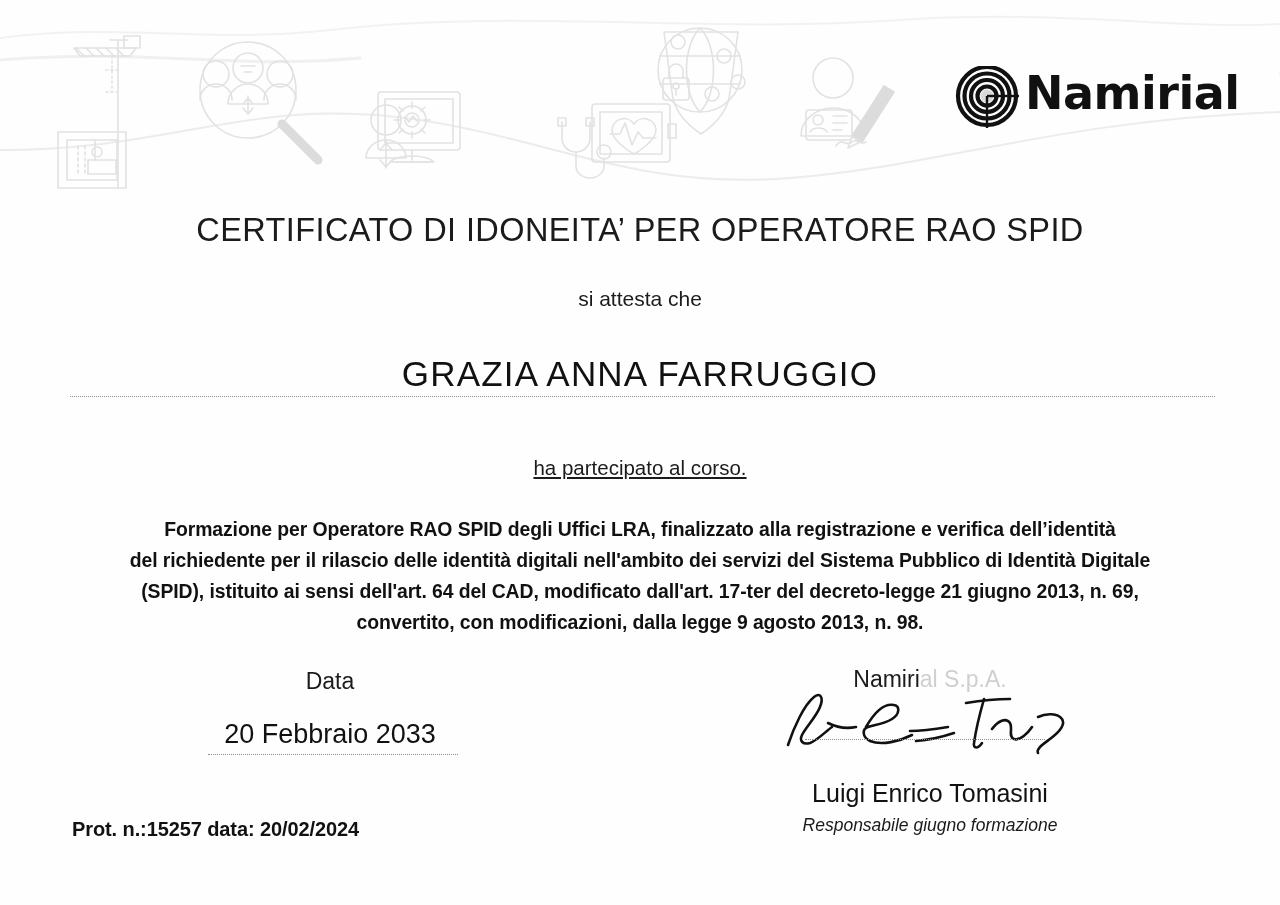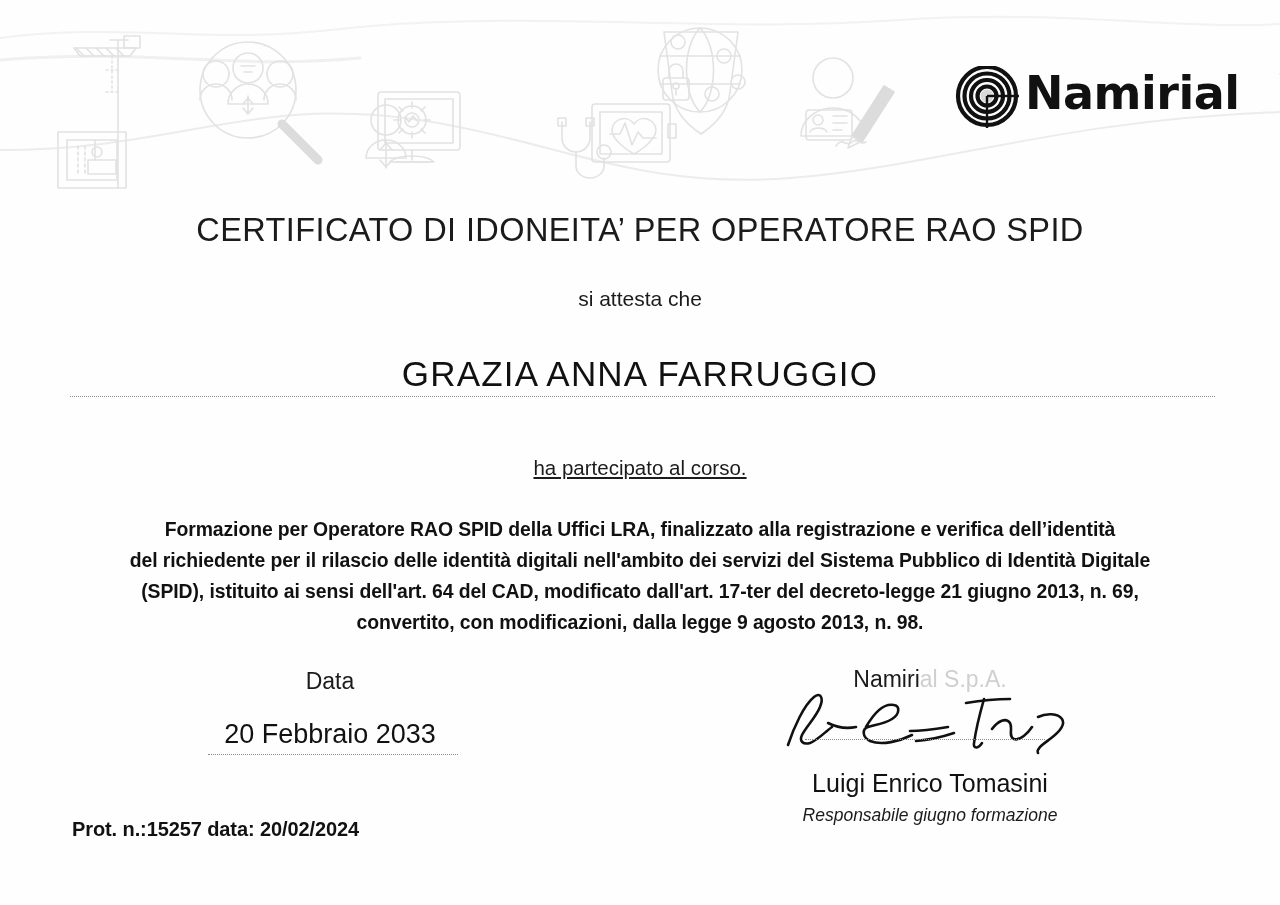--- a/index.html
+++ b/index.html
@@ -171,21 +171,21 @@
     height: 72px;
   }
   #signature-rule {
     position: absolute;
     left: 45px;
     top: 56px;
     width: 240px;
     border-top: 1.6px dotted #8d8d8d;
   }
   #signer-name {
-    margin-top: 14px;
+    margin-top: 24px;
     font-size: 25px;
     color: #111;
   }
   #signer-role {
     margin-top: 7px;
     font-size: 17.5px;
     font-style: italic;
     color: #1b1b1b;
   }
 
@@ -316,21 +316,21 @@
 <div class="center-text" id="certificate-title">CERTIFICATO DI IDONEITA’ PER OPERATORE RAO SPID</div>
 
 <div class="center-text" id="attestation-line">si attesta che</div>
 
 <div class="center-text" id="recipient-name">GRAZIA ANNA FARRUGGIO</div>
 <div id="recipient-rule"></div>
 
 <div class="center-text" id="participation-line">ha partecipato al corso.</div>
 
 <div id="course-description">
-  <div>Formazione per Operatore RAO SPID della Uffici LRA, finalizzato alla registrazione e verifica dell’identità</div>
+  <div>Formazione per Operatore RAO SPID degli Uffici LRA, finalizzato alla registrazione e verifica dell’identità</div>
   <div>del richiedente per il rilascio delle identità digitali nell'ambito dei servizi del Sistema Pubblico di Identità Digitale</div>
   <div>(SPID), istituito ai sensi dell'art. 64 del CAD, modificato dall'art. 17-ter del decreto-legge 21 giugno 2013, n. 69,</div>
   <div>convertito, con modificazioni, dalla legge 9 agosto 2013, n. 98.</div>
 </div>
 
 <div id="date-block">
   <div id="date-label">Data</div>
   <div id="date-value">20 Febbraio 2033</div>
   <div id="date-rule"></div>
 </div>

